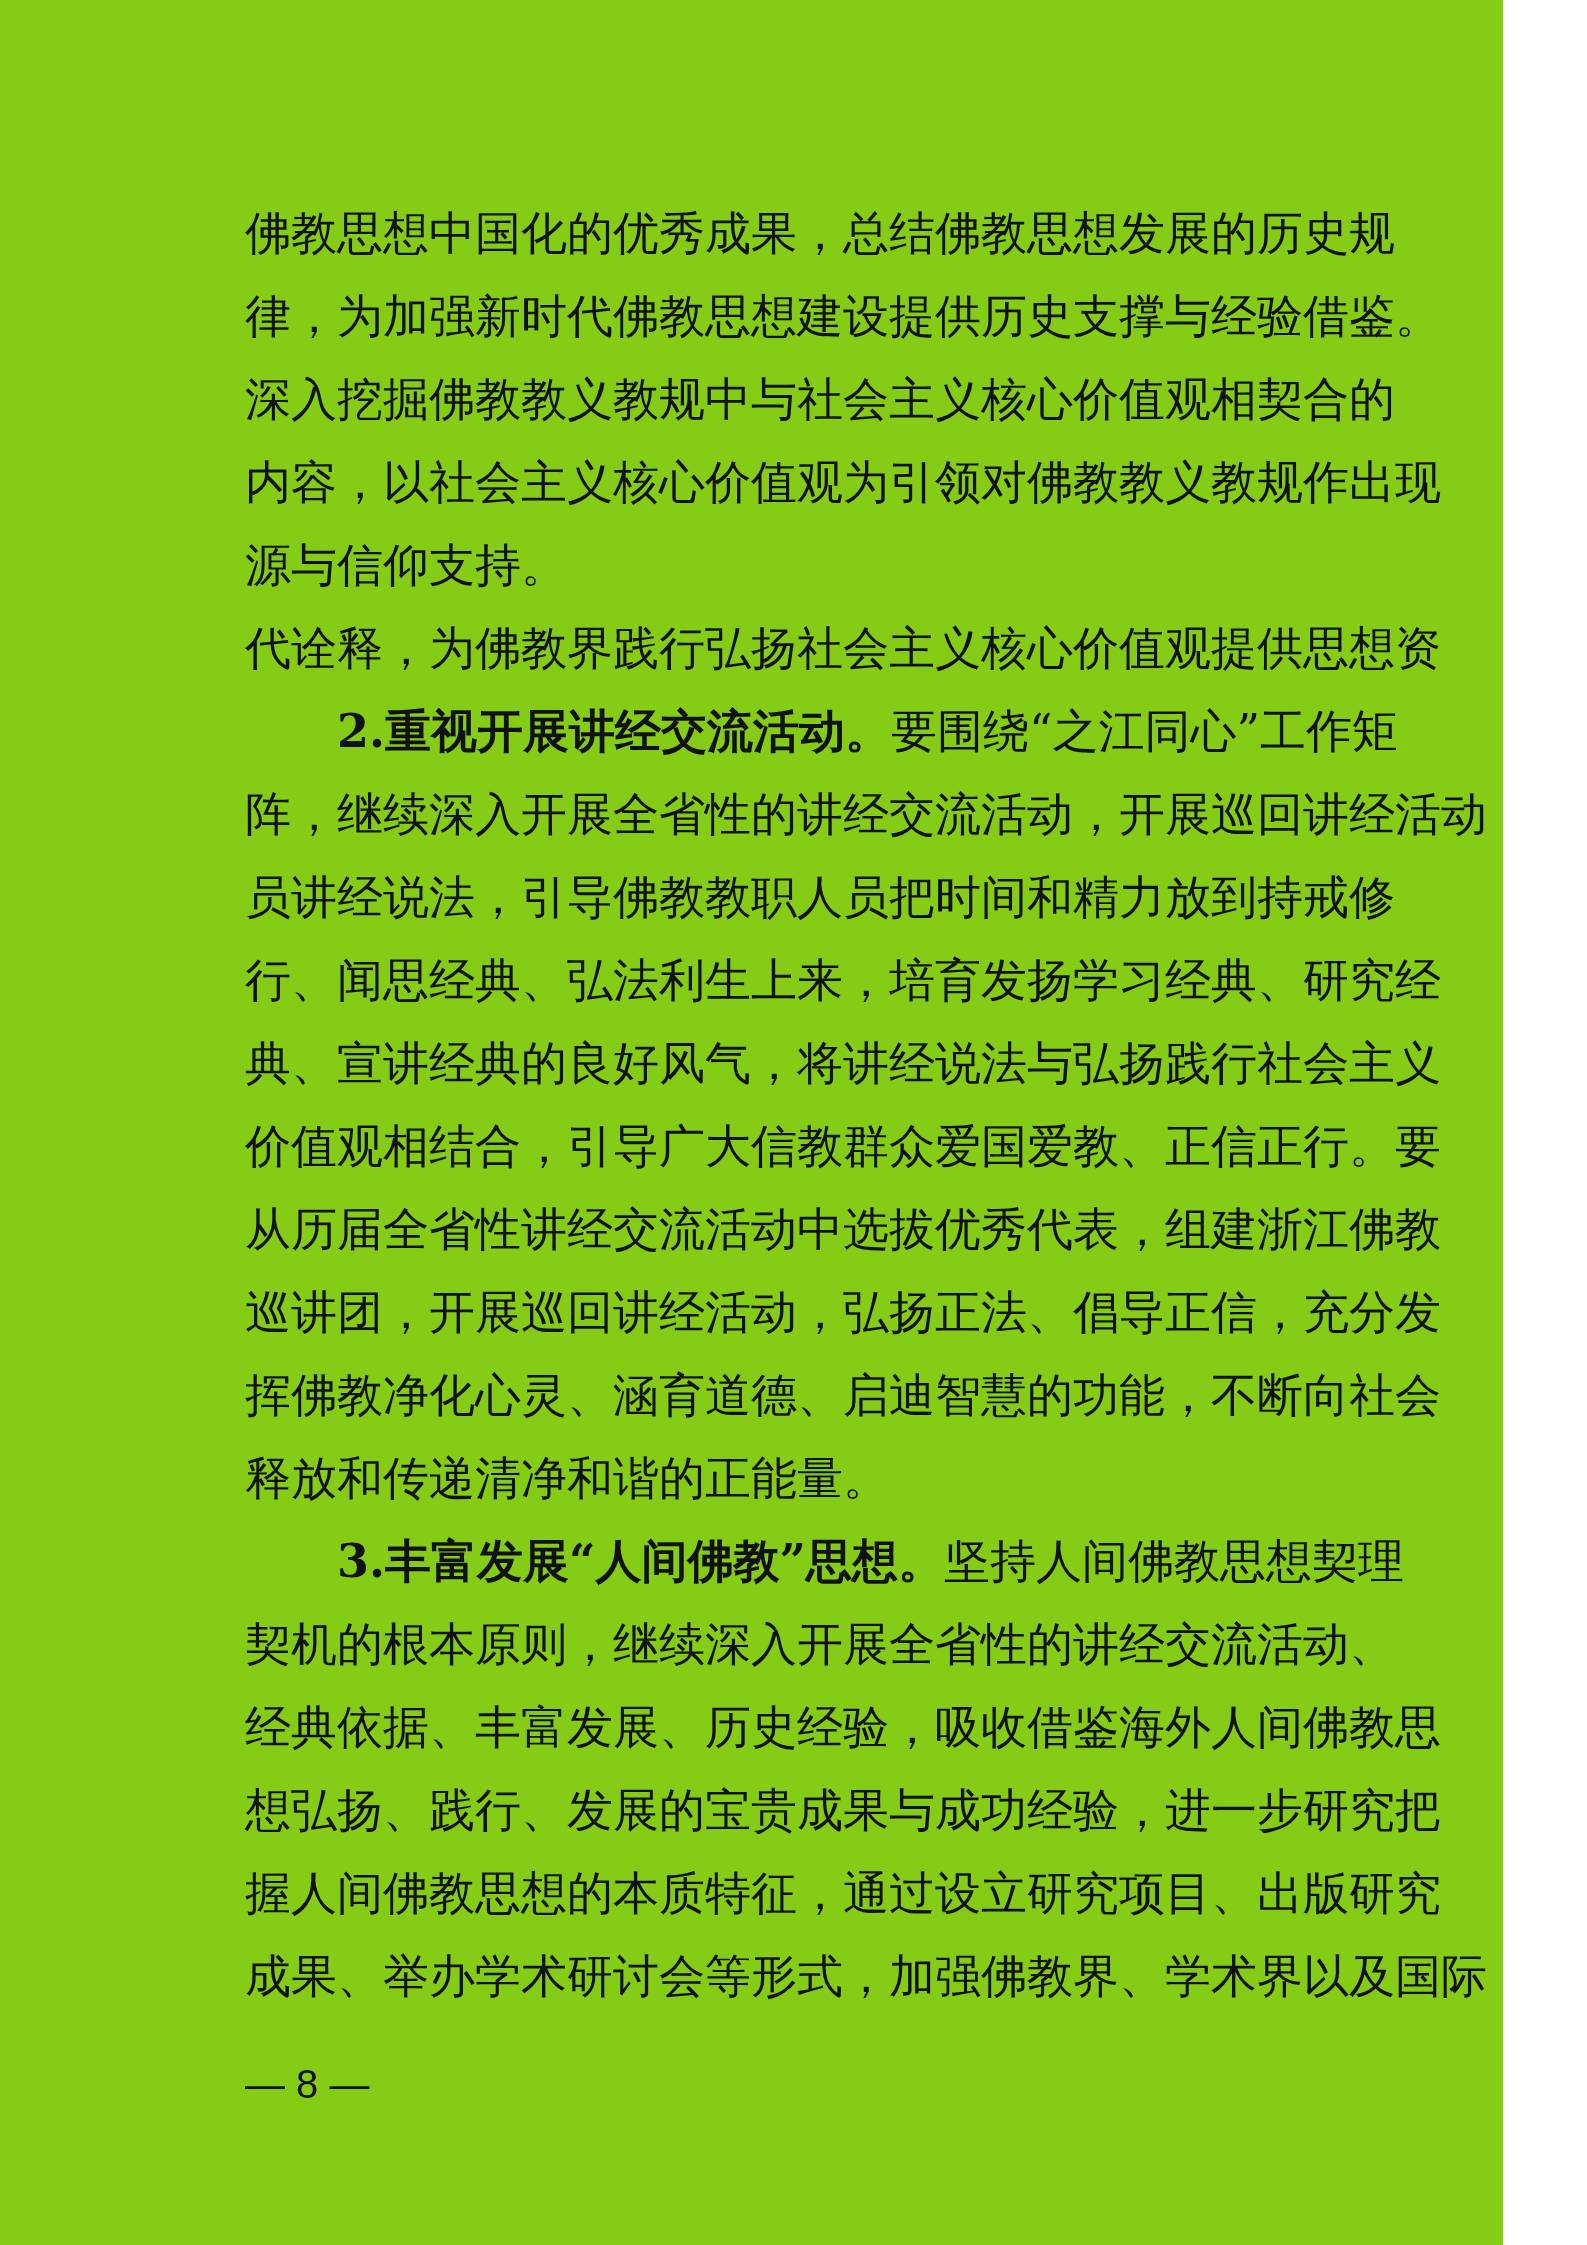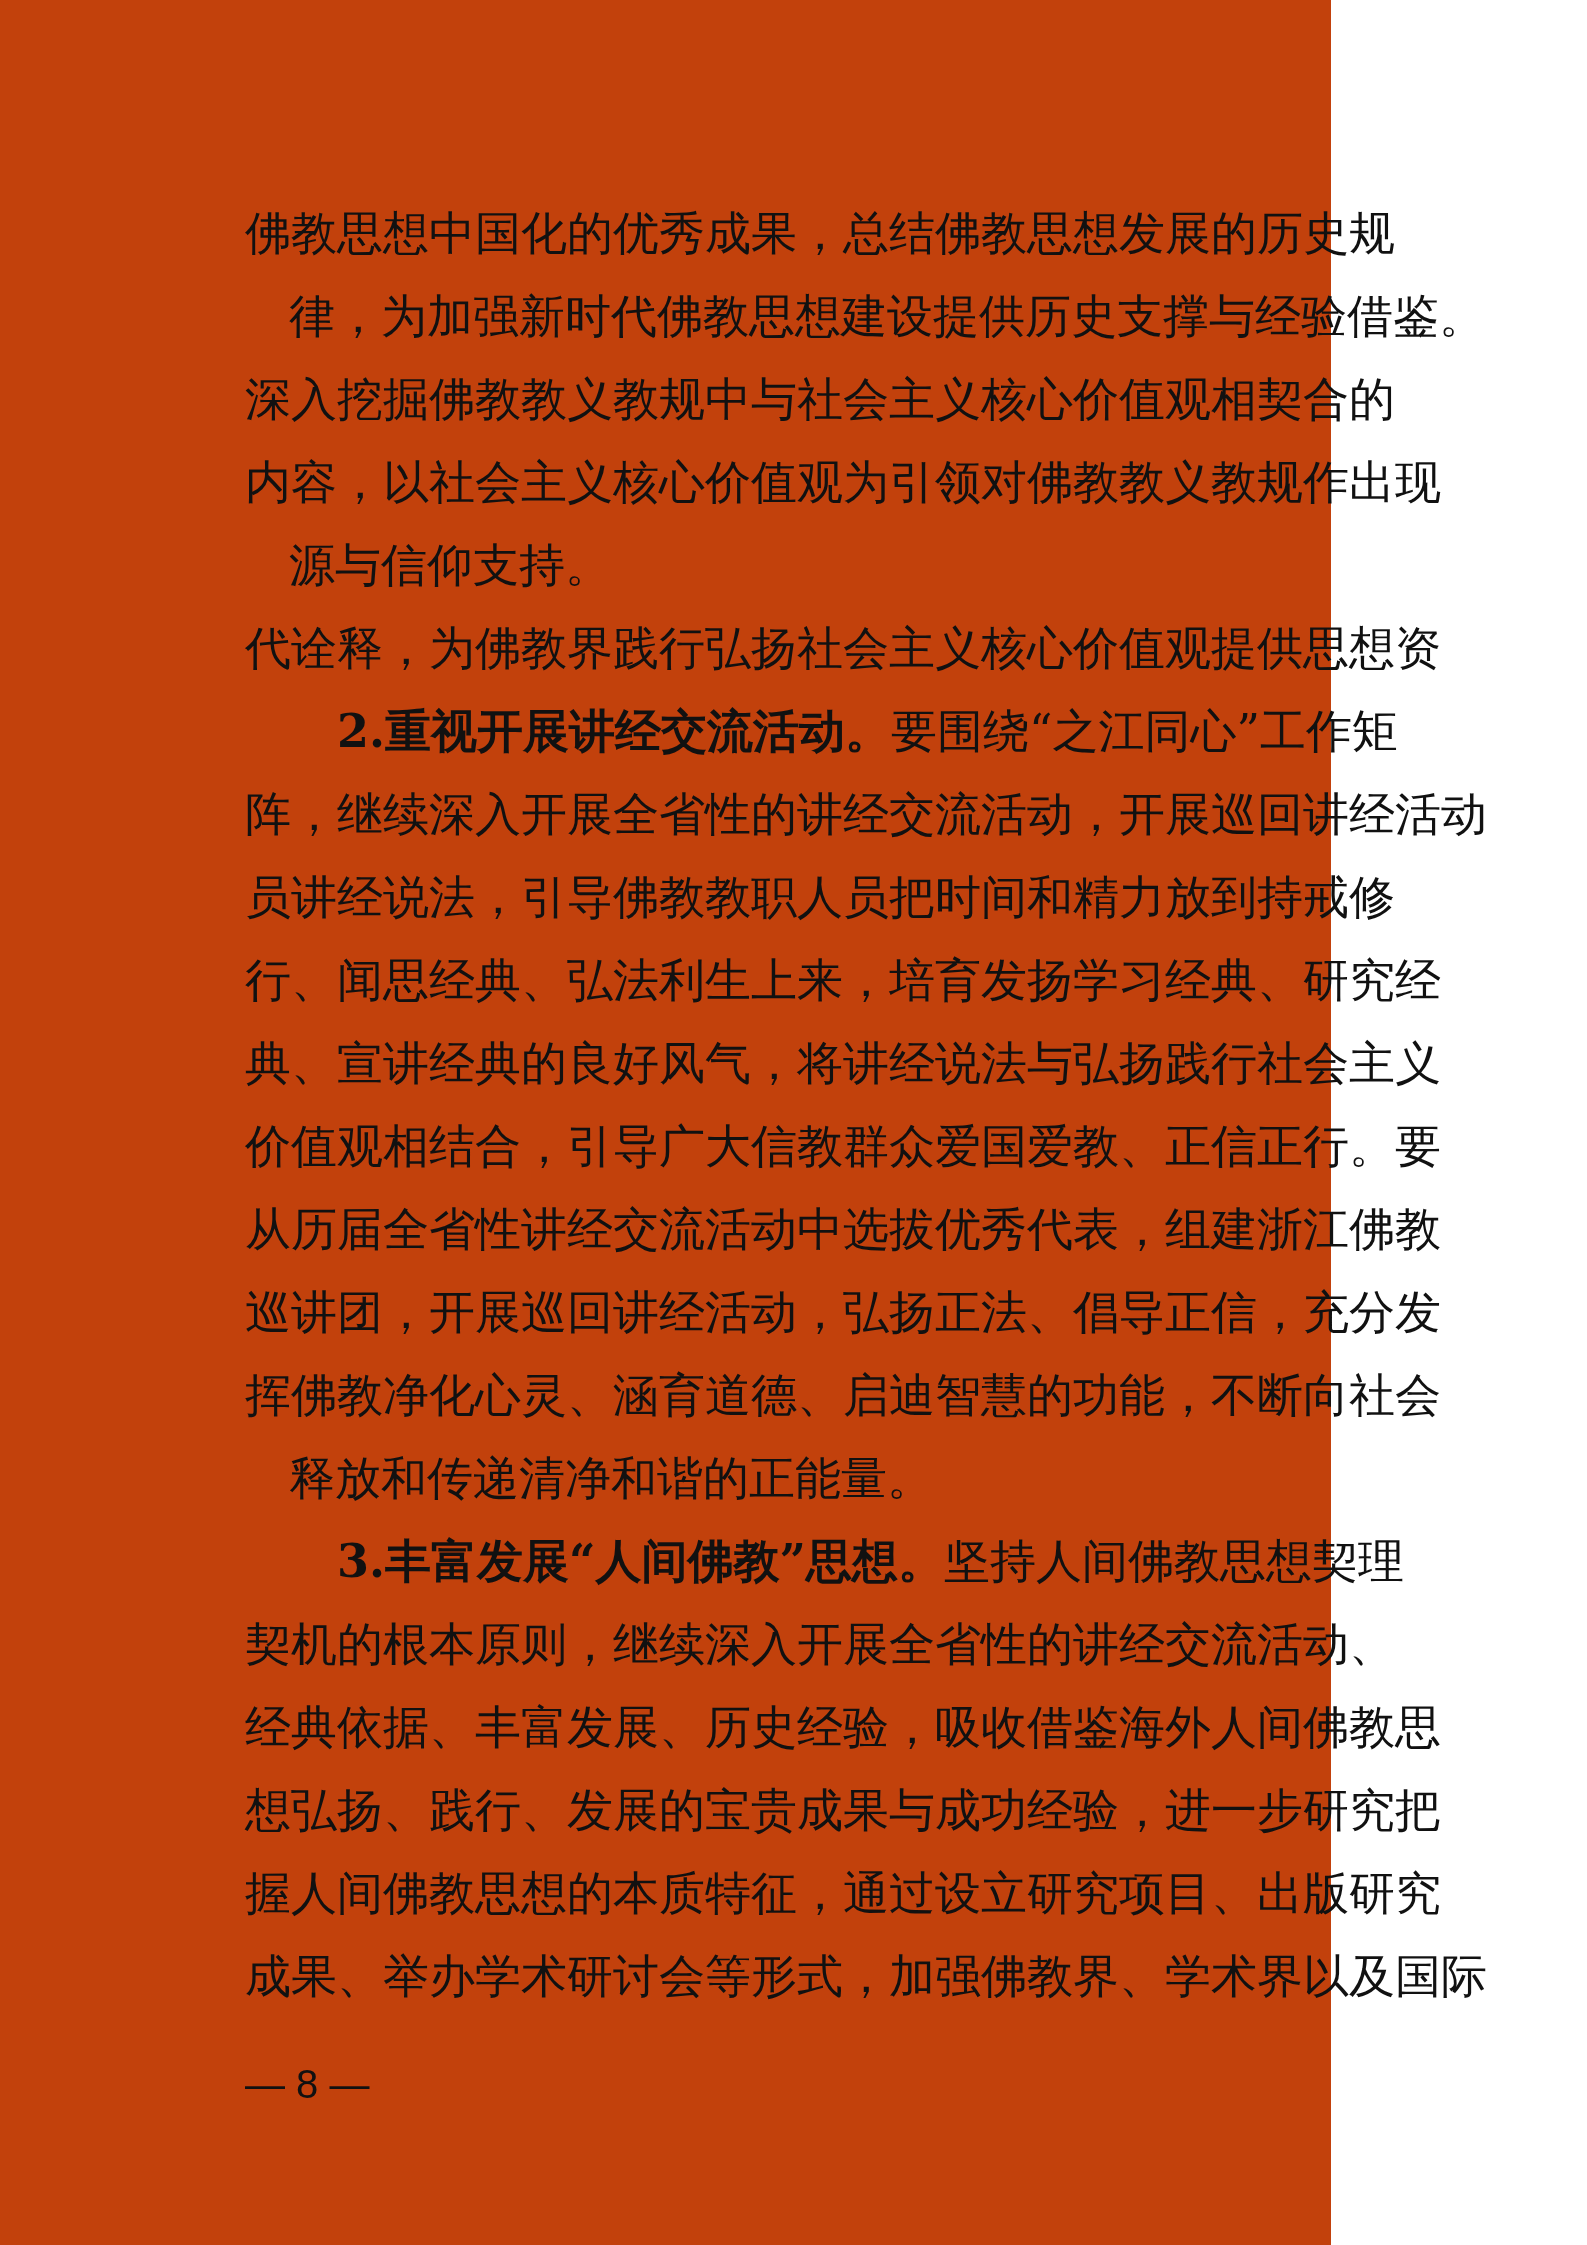--- a/index.html
+++ b/index.html
@@ -1,25 +1,25 @@
 <!DOCTYPE html>
 <html><head>
   <meta charset="utf-8">
   <style>
     html, body { margin: 0; padding: 0; background: #ffffff; }
     body { width: 1587px; height: 2245px; position: relative; overflow: hidden; color: #111; }
-    .page { position: absolute; left: 0; top: 0; width: 1331px; height: 2245px; background: #c2410c; }
+    .page { position: absolute; left: 0; top: 0; width: 1503px; height: 2245px; background: #84cc16; }
     .lines { position: absolute; left: 245px; top: 204px; width: 1108px; }
     .line {
       height: 83px; line-height: 58px;
       font-family: "DejaVu Serif", "Liberation Serif", serif;
       font-size: 46px; white-space: nowrap;
       text-align: justify; text-align-last: justify;
     }
-    .line.last { text-align-last: left; margin-left: 44px; }
+    .line.last { text-align-last: left; }
     .line.indent { padding-left: 92px; }
     .hd { font-weight: bold; }
     .page-num {
       position: absolute; left: 245px; top: 2060px;
       font-family: "Liberation Sans", sans-serif; font-size: 40px; line-height: 48px;
       white-space: nowrap;
     }
   </style>
 </head>
 <body>

